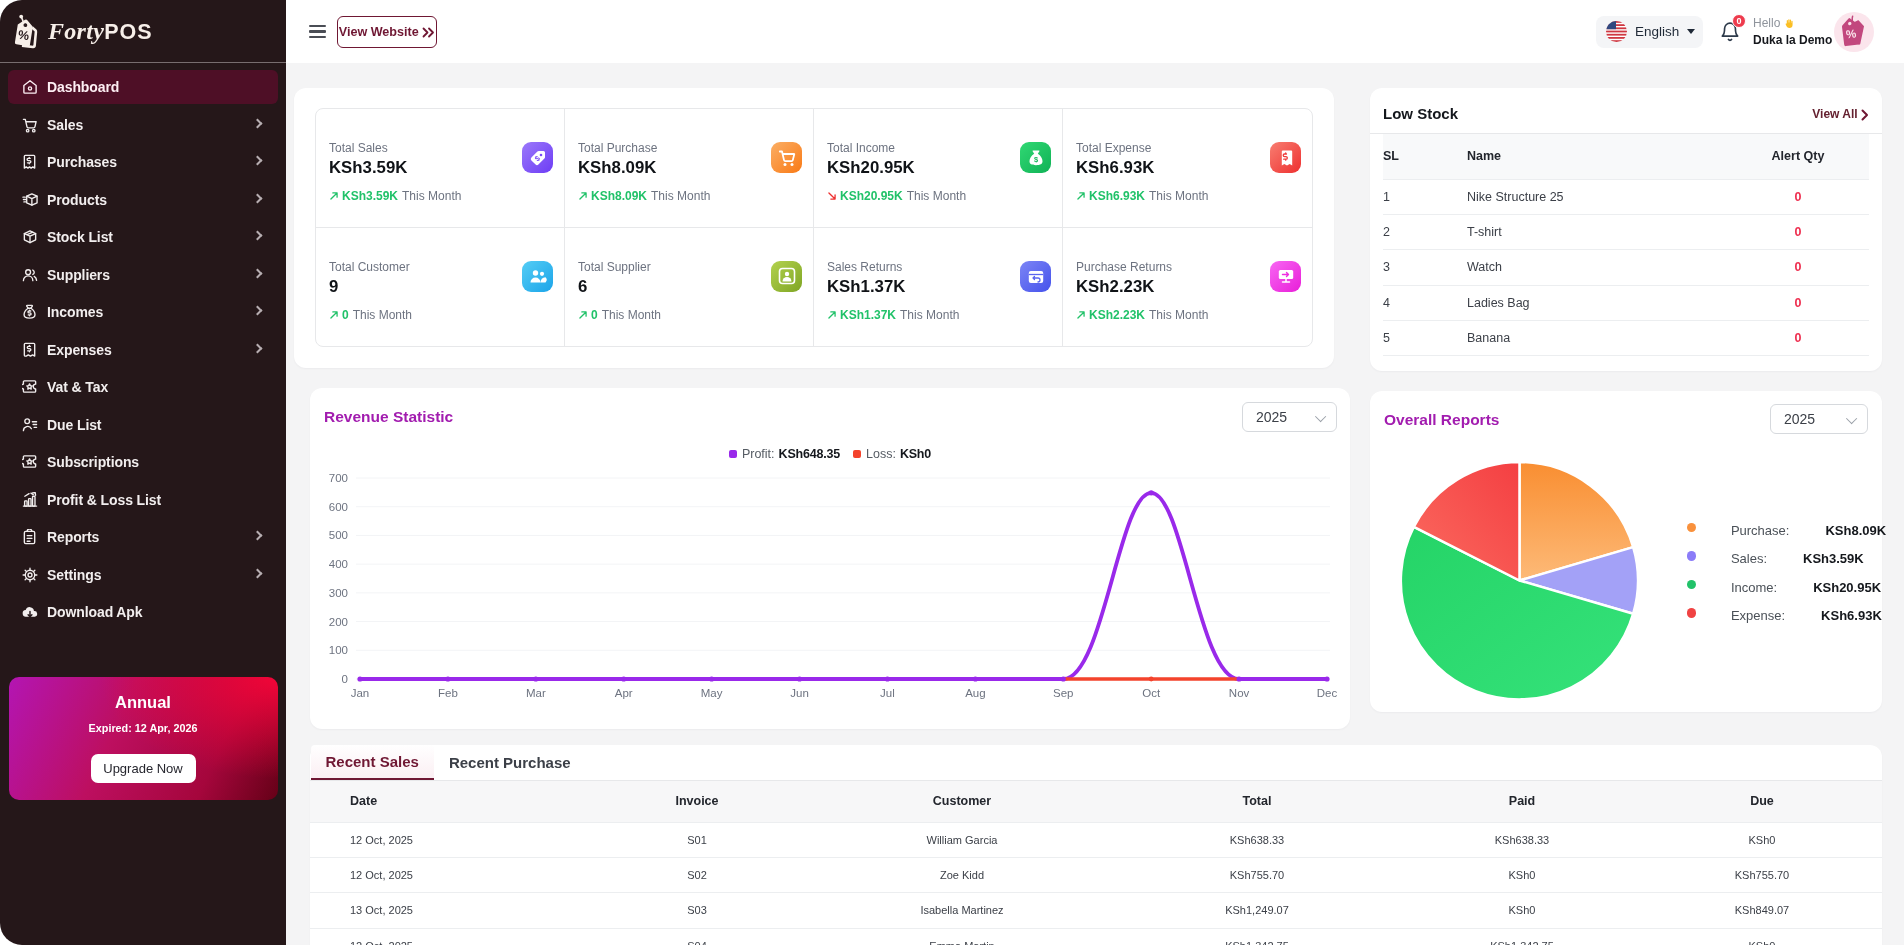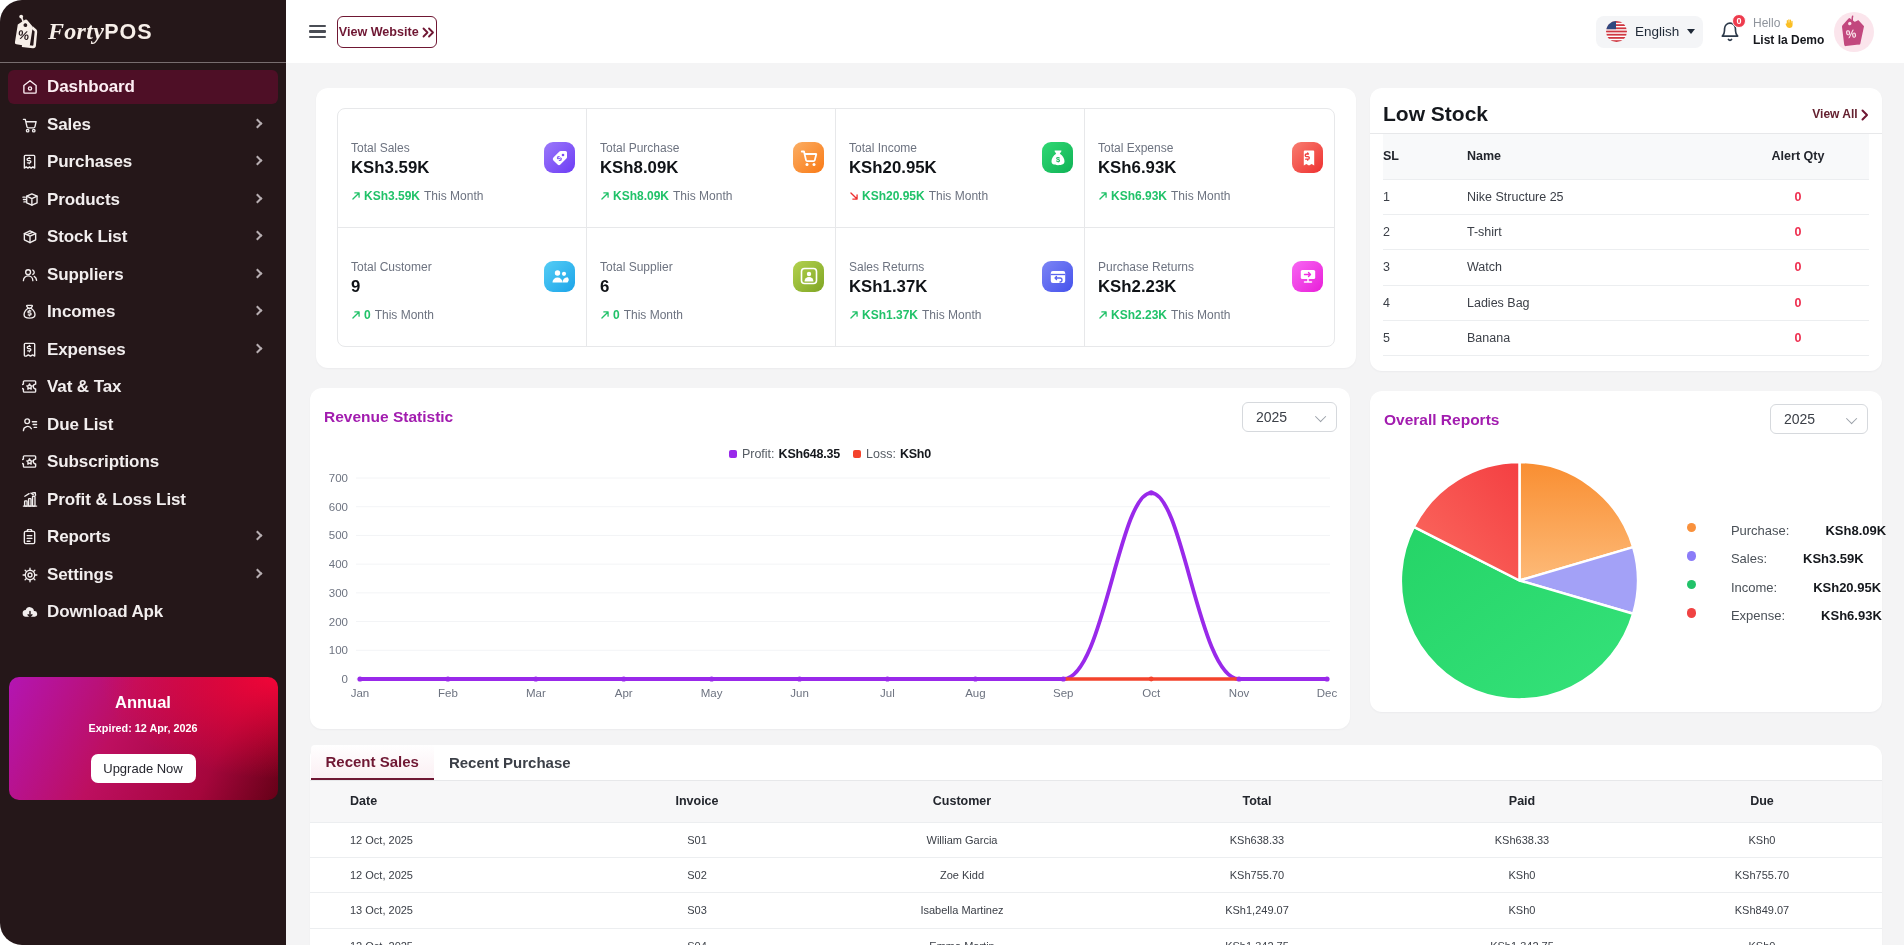--- a/index.html
+++ b/index.html
@@ -9,21 +9,21 @@
 
 .sidebar { position:absolute; left:0; top:0; width:286px; height:945px; background:#251719; border-radius:22px 0 0 22px; z-index:5; }
 .logo { height:63px; display:flex; align-items:center; padding-left:9px; border-bottom:1px solid rgba(190,180,183,.55); }
 .logo-txt { color:#f7efe9; font-size:24px; margin-left:8px; letter-spacing:.3px; }
 .logo-forty { font-family:"Liberation Serif", serif; font-style:italic; font-weight:700; }
 .logo-pos { font-weight:700; letter-spacing:1px; font-size:21.5px; }
 .menu { padding:7px 8px 0 8px; }
 .mi { position:relative; height:34px; margin-bottom:3.5px; display:flex; align-items:center; border-radius:6px; padding-left:14px; color:#f2eeee; }
 .mi.active { background:#4e0f26; color:#fdeef3; }
 .mi svg { width:16px; height:16px; flex:0 0 16px; }
-.mi .lbl { font-size:17px; font-weight:600; margin-left:9px; letter-spacing:-0.1px; }
+.mi .lbl { font-size:14px; font-weight:600; margin-left:9px; letter-spacing:-0.1px; }
 .mi .chev { position:absolute; right:17px; top:50%; margin-top:-5px; width:7px; height:7px; border-right:2px solid #b7aeb1; border-top:2px solid #b7aeb1; transform:rotate(45deg); }
 .annual { position:absolute; left:8.5px; top:677px; width:269px; height:123px; border-radius:10px; background-image:radial-gradient(120% 150% at 100% 0%, #f20538 0%, rgba(242,5,56,0) 55%), linear-gradient(115deg, #b315b3 0%, #bd0f60 40%, #a5063c 75%, #650117 100%); text-align:center; color:#fff; }
 .annual .t1 { position:absolute; left:0; right:0; top:16px; font-size:16.5px; font-weight:700; }
 .annual .t2 { position:absolute; left:0; right:0; top:45px; font-size:10.8px; font-weight:700; }
 .annual .btn { position:absolute; left:82px; top:77px; width:105px; background:#fff; color:#26262e; font-size:13px; height:29px; line-height:29px; border-radius:7px; }
 
 
 .header { position:absolute; left:286px; top:0; width:1618px; height:63px; background:#fff; z-index:4; }
 .burger { position:absolute; left:23px; top:25px; width:17px; height:13px; display:flex; flex-direction:column; justify-content:space-between; }
 .burger span { height:2.4px; background:#4a4d55; border-radius:1px; }
@@ -35,41 +35,41 @@
 .bellwrap { position:relative; margin-left:17px; width:20px; height:30px; }
 .badge { position:absolute; right:-6px; top:-6px; width:14px; height:14px; background:#ee3b4d; border-radius:50%; color:#fff; font-size:9px; font-weight:700; display:flex; align-items:center; justify-content:center; border:1px solid #fff; }
 .hello { margin-left:13px; width:73px; }
 .hello .h1 { font-size:12px; color:#8f949c; display:flex; align-items:center; }
 .hello .h2 { font-size:12px; font-weight:700; color:#16181d; margin-top:3px; white-space:nowrap; }
 .avatar { width:40px; height:40px; border-radius:50%; background:#fbe5ec; margin-left:8px; display:flex; align-items:center; justify-content:center; }
 
 
 .main { position:absolute; left:286px; top:63px; width:1618px; height:882px; background:#f4f4f5; }
 .card { position:absolute; background:#fff; border-radius:12px; box-shadow:0 1px 2px rgba(16,24,40,.04); }
-#card-stats { left:30px; top:25px; width:1040px; height:280px; }
+#card-stats { left:8px; top:25px; width:1040px; height:280px; }
 #card-low { left:1084px; top:25px; width:512px; height:283px; }
 #card-rev { left:24px; top:325px; width:1040px; height:341px; }
 #card-pie { left:1084px; top:328px; width:512px; height:321px; }
 #card-recent { left:24px; top:682px; width:1572px; height:263px; border-radius:12px 12px 0 0; }
 
 
 .sgrid { position:absolute; left:21px; top:20px; width:998px; height:239px; display:grid; grid-template-columns:repeat(4,1fr); grid-template-rows:1fr 1fr; border:1px solid #e7e8ea; border-radius:8px; }
 .scell { position:relative; border-right:1px solid #e7e8ea; border-bottom:1px solid #e7e8ea; padding:32px 0 0 13px; }
 .scell:nth-child(4n) { border-right:none; }
 .scell:nth-child(n+5) { border-bottom:none; }
 .scell .lab { font-size:12px; color:#6d7380; line-height:14px; }
 .scell .val { font-size:16.8px; font-weight:700; color:#101317; margin-top:3px; }
 .scell .trend { position:absolute; left:13px; top:80px; font-size:12px; color:#6d7380; display:flex; align-items:center; }
 .scell .trend b { color:#21c269; margin:0 4px 0 3px; }
 .sic { position:absolute; right:11px; top:33px; width:31px; height:31px; border-radius:9px; display:flex; align-items:center; justify-content:center; }
 .sic svg { width:18px; height:18px; }
 
 
 .lshead { display:flex; justify-content:space-between; align-items:center; height:46px; padding:6px 13px 0 13px; border-bottom:1px solid #e7e8ea; }
-.lshead .t { font-size:21px; font-weight:700; color:#15181d; }
+.lshead .t { font-size:15px; font-weight:700; color:#15181d; }
 .lshead .va { font-size:12px; font-weight:600; color:#64202f; display:flex; align-items:flex-end; }
 table.ls { width:486px; margin:0 13px; border-collapse:collapse; table-layout:fixed; }
 table.ls th { text-align:left; font-size:12.5px; color:#23262d; height:45px; font-weight:700; background:#f8f9fa; }
 table.ls td { font-size:12.5px; color:#3c4048; height:35.4px; border-top:1px solid #eceef0; }
 table.ls tr:last-child td { border-bottom:1px solid #eceef0; }
 table.ls .qty { text-align:center; color:#ee2d4e; font-weight:700; }
 
 
 .cardtitle { position:absolute; left:14px; top:20px; font-size:15.5px; font-weight:700; color:#a21caf; }
 .ysel { position:absolute; width:95px; height:30px; border:1px solid #d6d9dd; border-radius:6px; font-size:14px; color:#3c4048; display:flex; align-items:center; padding-left:13px; background:#fff; }
@@ -135,21 +135,21 @@
         <svg width="20" height="23" viewBox="0 0 24 26" fill="none" stroke="#2d3a4a" stroke-width="2" stroke-linecap="round" stroke-linejoin="round">
             <path d="M18.5 9.5a6.5 6.5 0 0 0-13 0c0 7-2.8 9-2.8 9h18.6s-2.8-2-2.8-9"></path>
             <path d="M13.9 22.5a2.2 2.2 0 0 1-3.8 0"></path>
           </svg>
         <div class="badge">0</div>
       </div>
       <div class="hello">
         <div class="h1">Hello&nbsp;<svg width="11" height="11" viewBox="0 0 20 20">
               <path fill="#FBBF24" d="M5 9 V4.8 a1.1 1.1 0 0 1 2.2 0 V8 h.6 V3.2 a1.1 1.1 0 0 1 2.2 0 V8 h.6 V4 a1.1 1.1 0 0 1 2.2 0 v4.6 h.6 V6 a1.1 1.1 0 0 1 2.2 0 v6.2 a6 6 0 0 1-6 6 5.5 5.5 0 0 1-5-3.2 L3 11.4 a1.2 1.2 0 0 1 2-1.2 z"></path>
             </svg></div>
-        <div class="h2">List la Demo</div>
+        <div class="h2">Duka la Demo</div>
       </div>
       <div class="avatar">
         <svg width="28" height="34" viewBox="0 0 28 34">
           <g transform="rotate(12 19 17)">
               <path d="M16 4.5 L23.5 10 V30 H9 V10 Z" fill="#c2487e" stroke="#fbe5ec" stroke-width="1.6"></path>
             </g>
           <g transform="rotate(-7 10 17)">
               <path d="M10.2 3.5 Q11 2.8 11.8 3.5 L18 9.3 Q18.7 10 18.7 11 V29 Q18.7 30.5 17.2 30.5 H4.2 Q2.7 30.5 2.7 29 V11 Q2.7 10 3.4 9.3 Z" fill="#c2487e"></path>
               <circle cx="10.8" cy="8.6" r="1.7" fill="#fbe5ec"></circle>
               <text x="10.8" y="23" font-size="11.5" font-weight="bold" fill="#fbe5ec" text-anchor="middle">%</text>

